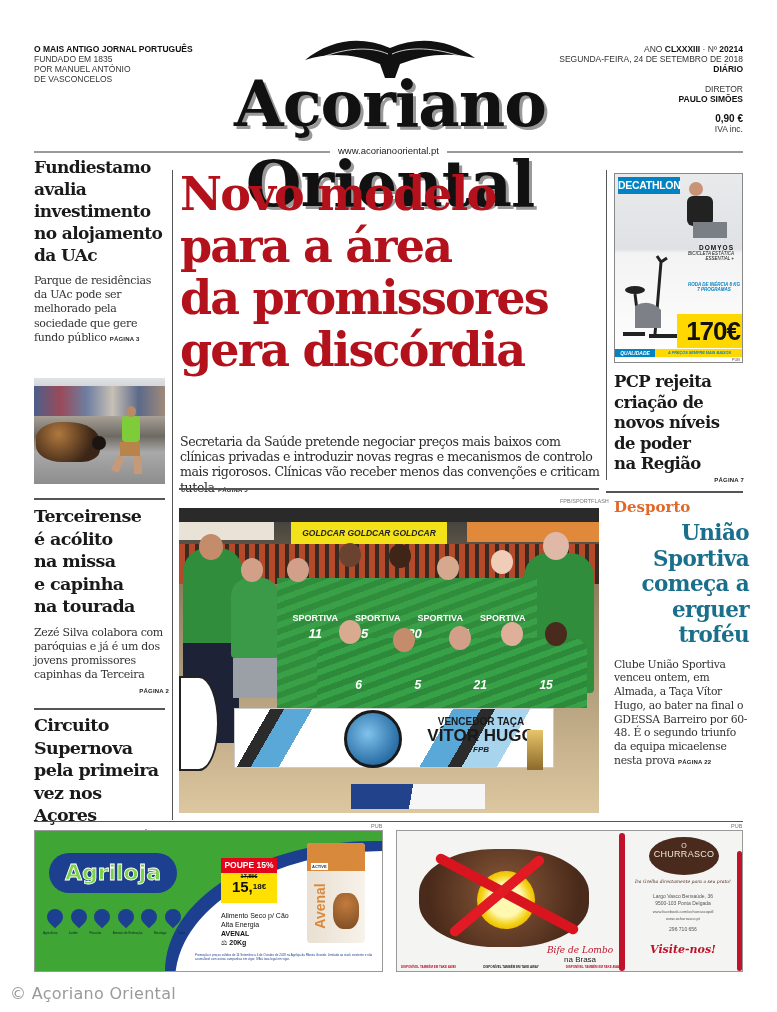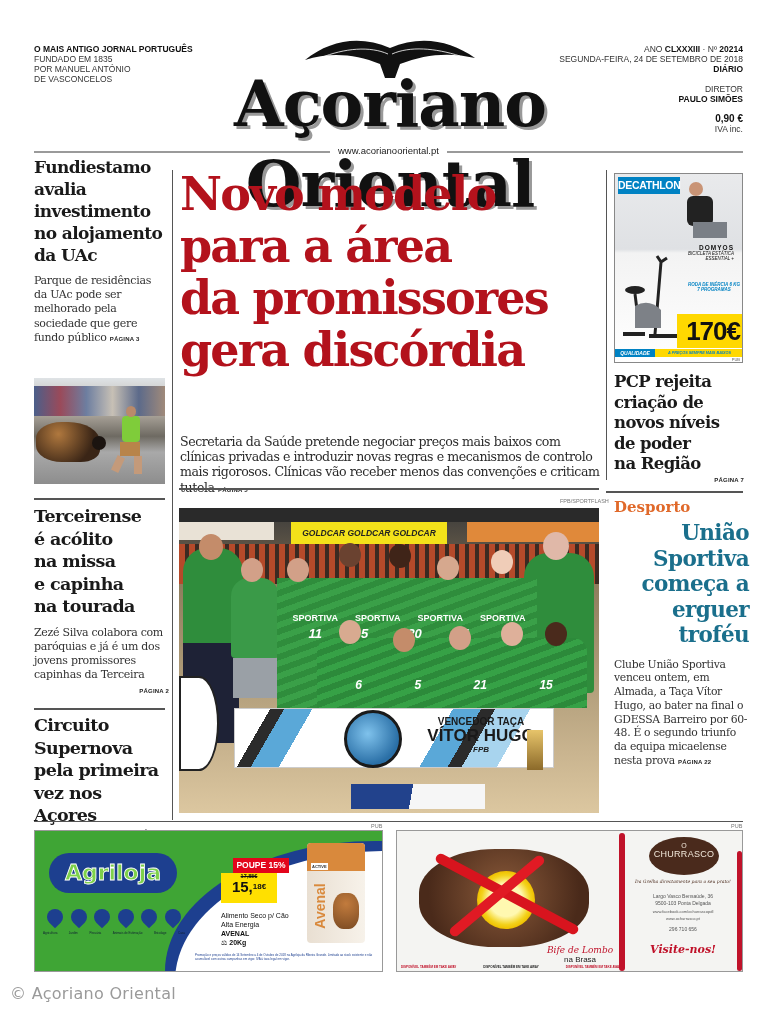--- a/index.html
+++ b/index.html
@@ -286,21 +286,21 @@
     <span style="width:16px;height:16px;border-radius:50% 50% 50% 0;transform:rotate(-45deg);background:#1d3f8f;display:inline-block;"></span>
   </div>
   <div class="abs" style="left:8px; top:100px; width:142px; display:flex; justify-content:space-between; font-family:'Liberation Sans',sans-serif; font-size:3px; color:#123;">
     <span>Agricultura</span>
       <span>Jardim</span>
       <span>Pecuária</span>
       <span>Animais de Estimação</span>
       <span>Bricolage</span>
       <span>Casa</span>
   </div>
-  <div class="abs" style="left:186px; top:27px; width:56px; height:15px; background:#e3051b; color:#fff; font-family:'Liberation Sans',sans-serif; font-weight:bold; font-size:8.5px; line-height:15px; text-align:center;margin-left:12px;">POUPE 15%</div>
+  <div class="abs" style="left:186px; top:27px; width:56px; height:15px; background:#e3051b; color:#fff; font-family:'Liberation Sans',sans-serif; font-weight:bold; font-size:8.5px; line-height:15px; text-align:center;">POUPE 15%</div>
   <div class="abs" style="left:186px; top:42px; width:56px; height:30px; background:#ffe000; text-align:center; font-family:'Liberation Sans',sans-serif; font-weight:bold; color:#111;">
     <div style="font-size:5.5px; text-decoration:line-through;">17,85€</div>
     <div style="font-size:15px; line-height:16px;"><span>15,</span><span style="font-size:8px; vertical-align:top;">18€</span></div>
   </div>
   <div class="abs" style="left:186px; top:80px; width:100px; font-family:'Liberation Sans',sans-serif; font-size:7px; line-height:9px; color:#111;">
     <div>Alimento Seco p/ Cão</div>
     <div>Alta Energia</div>
     <div style="font-weight:bold;">AVENAL</div>
     <div><span>⚖</span> <span style="font-weight:bold;">20Kg</span></div>
   </div>

